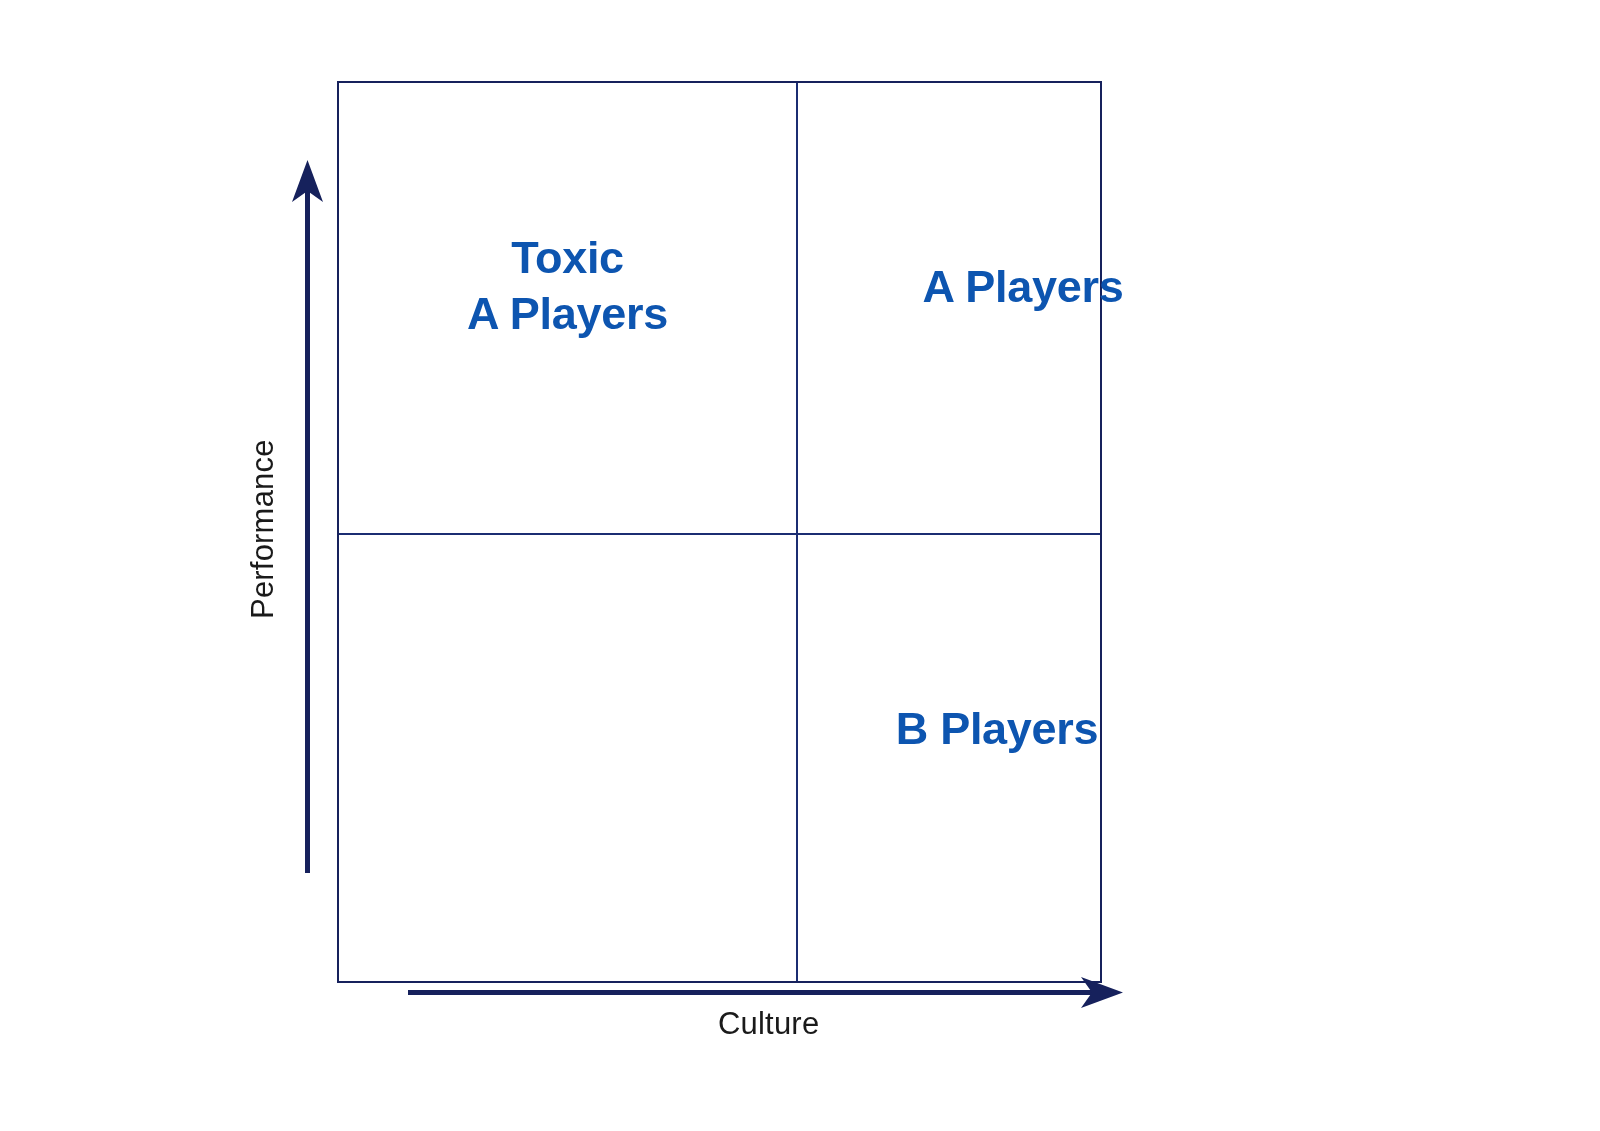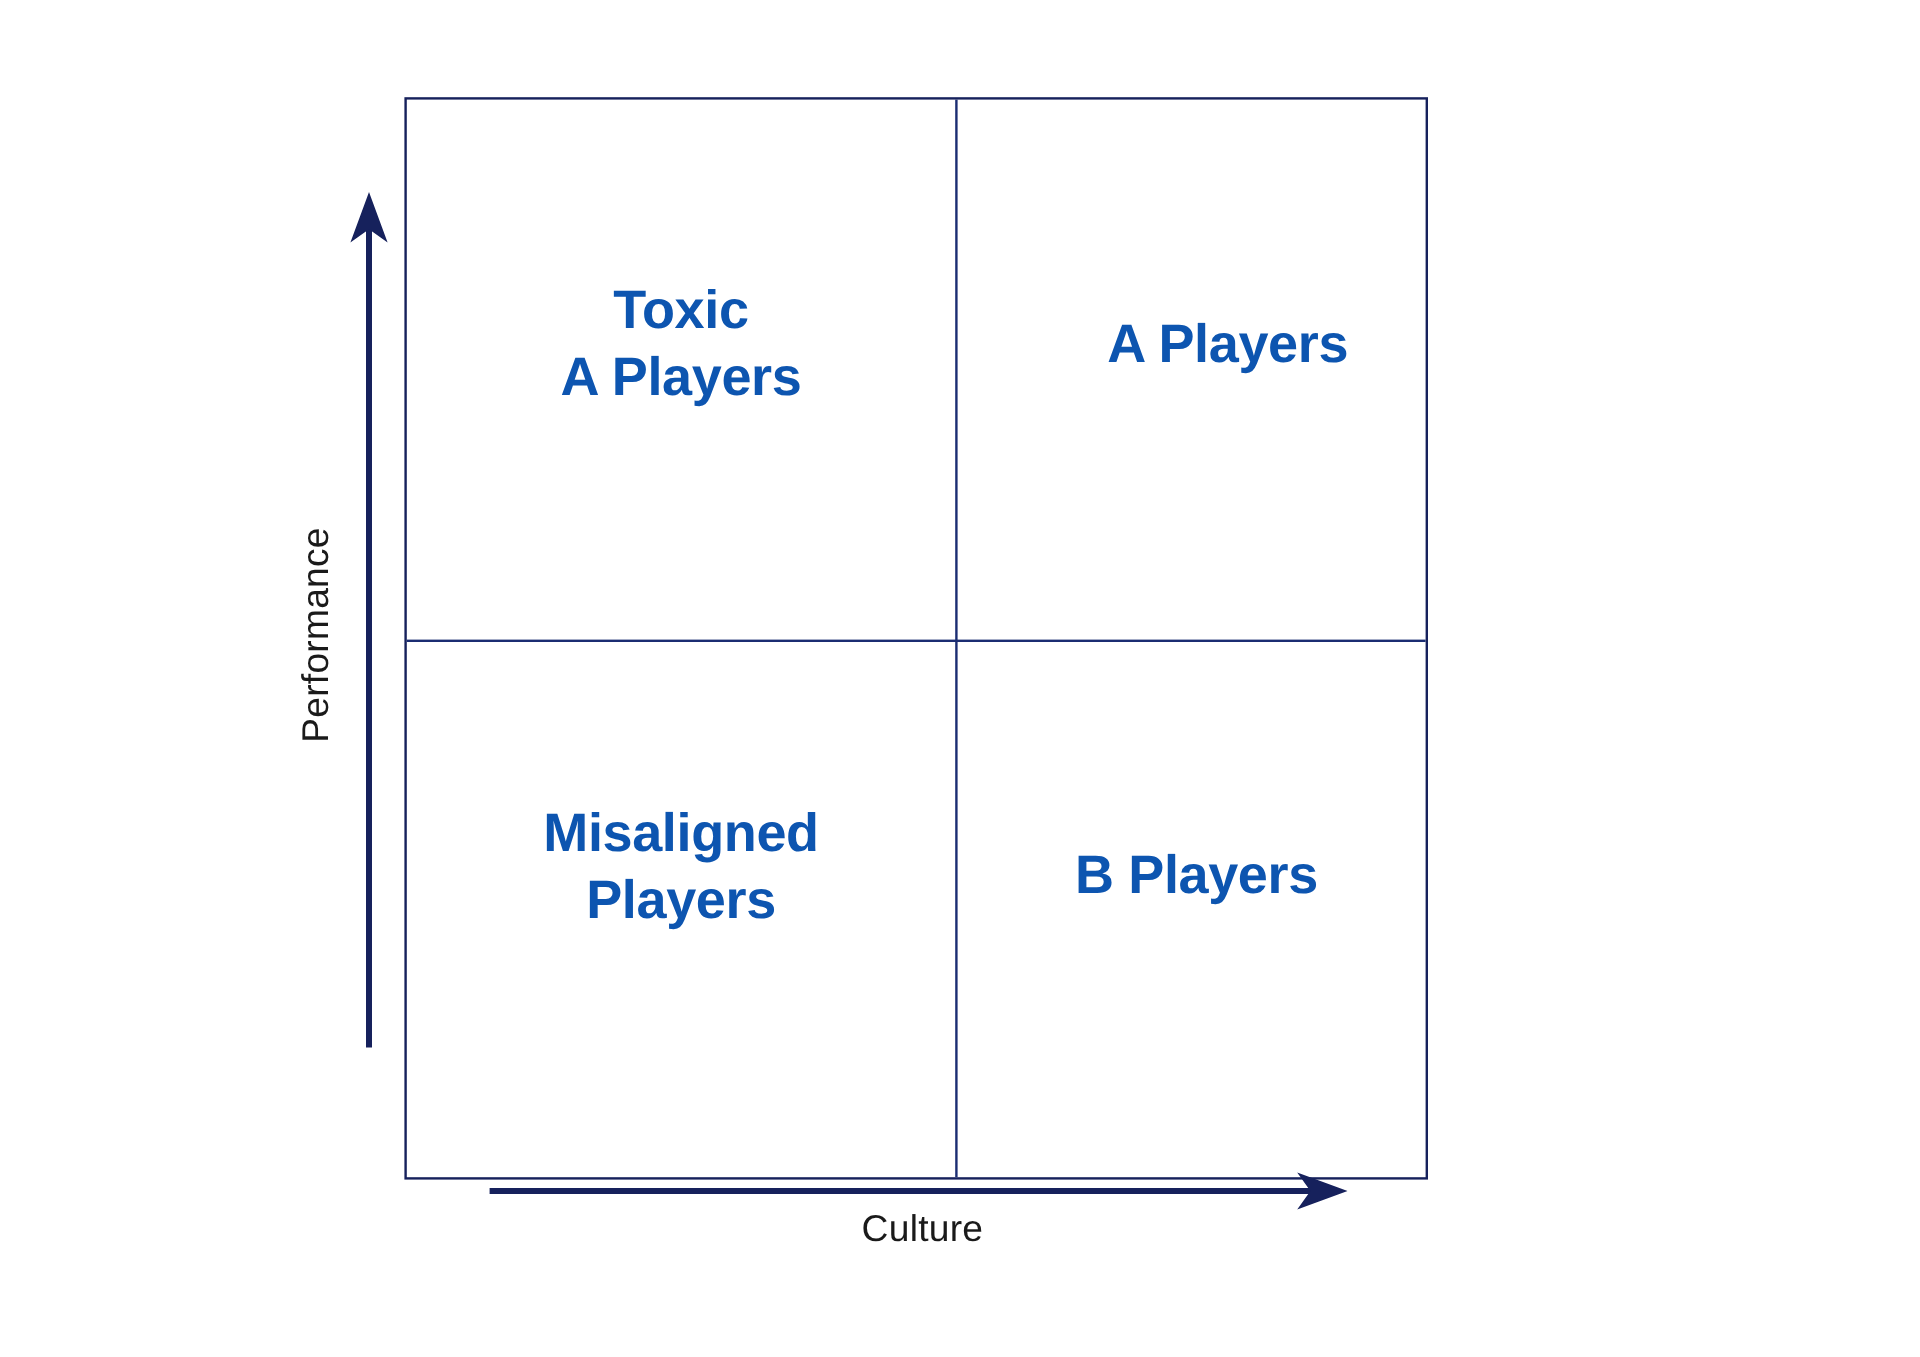--- a/index.html
+++ b/index.html
@@ -20,21 +20,21 @@
     width: 1600px;
     height: 1131px;
     background: #ffffff;
   }
 
   
   .matrix-box {
     position: absolute;
     left: 337px;
     top: 81px;
-    width: 853px;
+    width: 765px;
     height: 902px;
     box-sizing: border-box;
     border: 2px solid #16215c;
   }
 
   .divider-vertical {
     position: absolute;
     left: 457px;      
     top: 0;
     width: 2px;
@@ -158,24 +158,20 @@
 
     <div class="quadrant" id="quad-top-left">
       <div class="quadrant-label">Toxic
 A Players</div>
     </div>
 
     <div class="quadrant" id="quad-top-right">
       <div class="quadrant-label">A Players</div>
     </div>
 
-    <div class="quadrant" id="quad-bottom-left">
-      <div class="quadrant-label">Misaligned
-Players</div>
-    </div>
 
     <div class="quadrant" id="quad-bottom-right">
       <div class="quadrant-label">B Players</div>
     </div>
 
   </div>
 
   <div class="axis-y">
     <svg width="40" height="725" viewBox="0 0 40 725">
       <line x1="19.5" y1="713" x2="19.5" y2="30" stroke="#16215c" stroke-width="5"></line>

